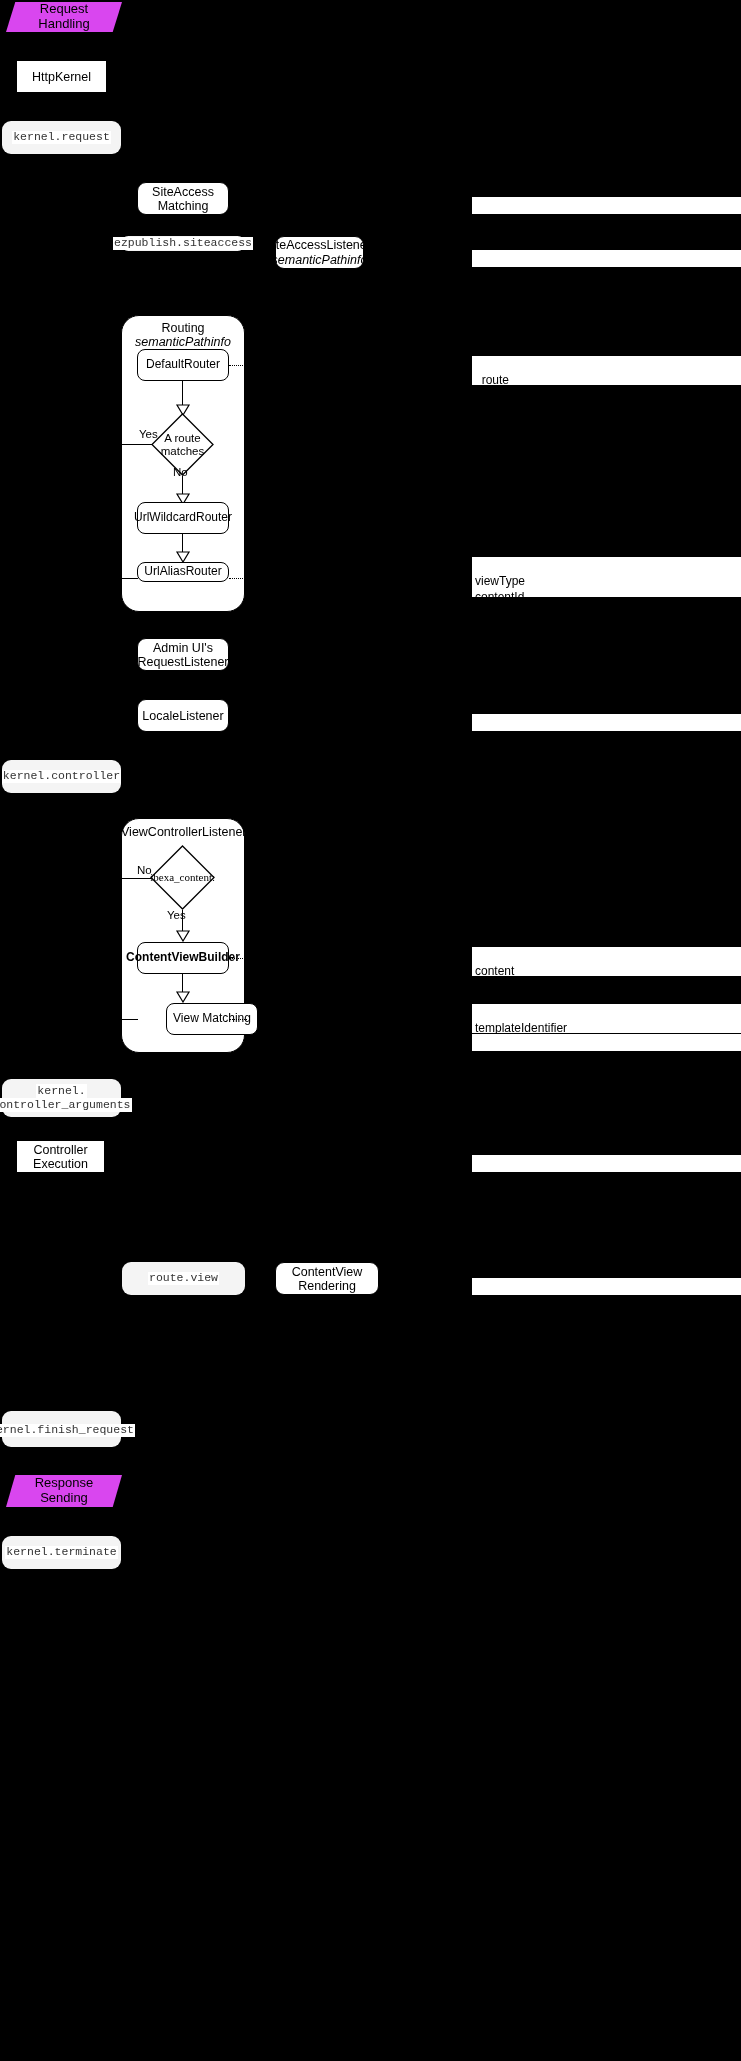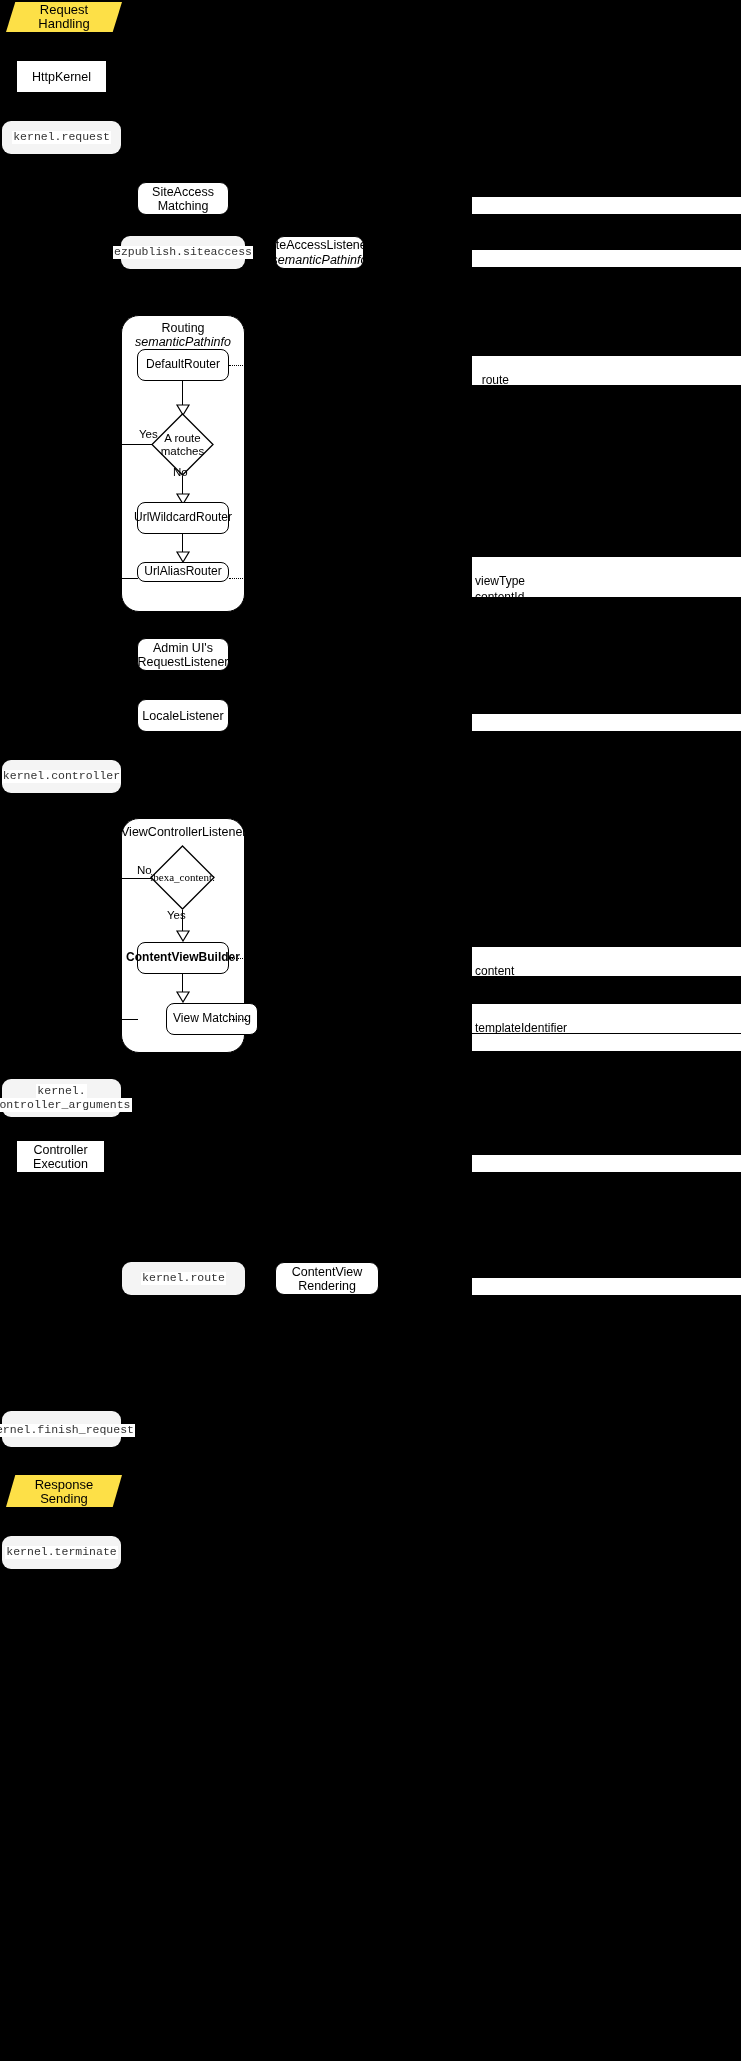--- a/index.html
+++ b/index.html
@@ -23,25 +23,24 @@
     display: flex;
     align-items: center;
     justify-content: center;
     text-align: center;
     color: #000000;
     line-height: 1.12;
   }
 
   
   .banner {
-    background: #fde047;
+    background: #d946ef;
     font-size: 13px;
     clip-path: polygon(8% 0%, 100% 0%, 92% 100%, 0% 100%);
     padding: 0 10px;
-    align-items: flex-end;
   }
 
   
   .rect {
     background: #ffffff;
     border: 1px solid #000000;
     font-size: 12.5px;
   }
 
   
@@ -173,21 +172,21 @@
   </div>
 
   <div class="node rbox" style="left:137px; top:182px; width:92px; height:33px;">
     <span>SiteAccess Matching</span>
   </div>
 
   <div class="varbox" style="left:471px; top:196px; width:290px; height:19px;">
     <span>siteaccess</span>
   </div>
 
-  <div class="node event" style="left:121px; top:236px; width:124px; height:33px;align-items:center;">
+  <div class="node event" style="left:121px; top:236px; width:124px; height:15px;align-items:center;">
     <span class="etext">ezpublish.siteaccess</span>
   </div>
 
   <div class="node rbox" style="left:275px; top:236px; width:89px; height:33px; flex-direction:column; line-height:1.15;">
     <span>SiteAccessListener:</span>
     <span style="font-style:italic;">semanticPathinfo</span>
   </div>
 
   <div class="varbox" style="left:471px; top:249px; width:290px; height:19px;">
     <span>semanticPathinfo</span>
@@ -333,21 +332,21 @@
   <div class="node rect" style="left:16px; top:1140px; width:89px; height:33px;">
     <span>Controller Execution</span>
   </div>
 
   <div class="varbox" style="left:471px; top:1154px; width:290px; height:19px;">
     <span>response/view</span>
   </div>
 
 
   <div class="node event" style="left:122px; top:1262px; width:123px; height:33px;">
-    <span class="etext">kernel.route</span>
+    <span class="etext">route.view</span>
   </div>
 
   <div class="node rbox" style="left:275px; top:1262px; width:104px; height:33px;">
     <span>ContentView Rendering</span>
   </div>
 
   <div class="varbox" style="left:471px; top:1277px; width:290px; height:19px;">
     <span>response</span>
   </div>
 

